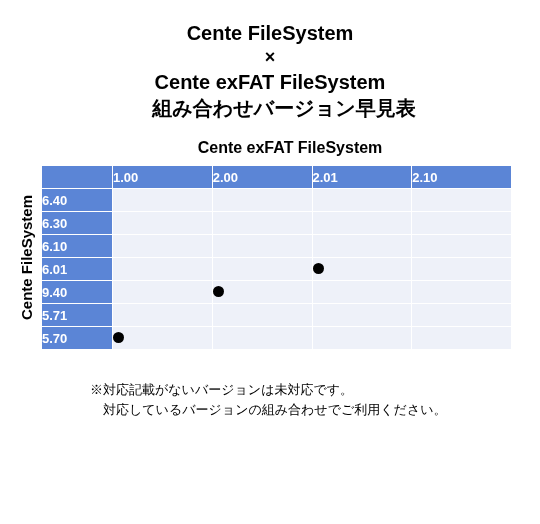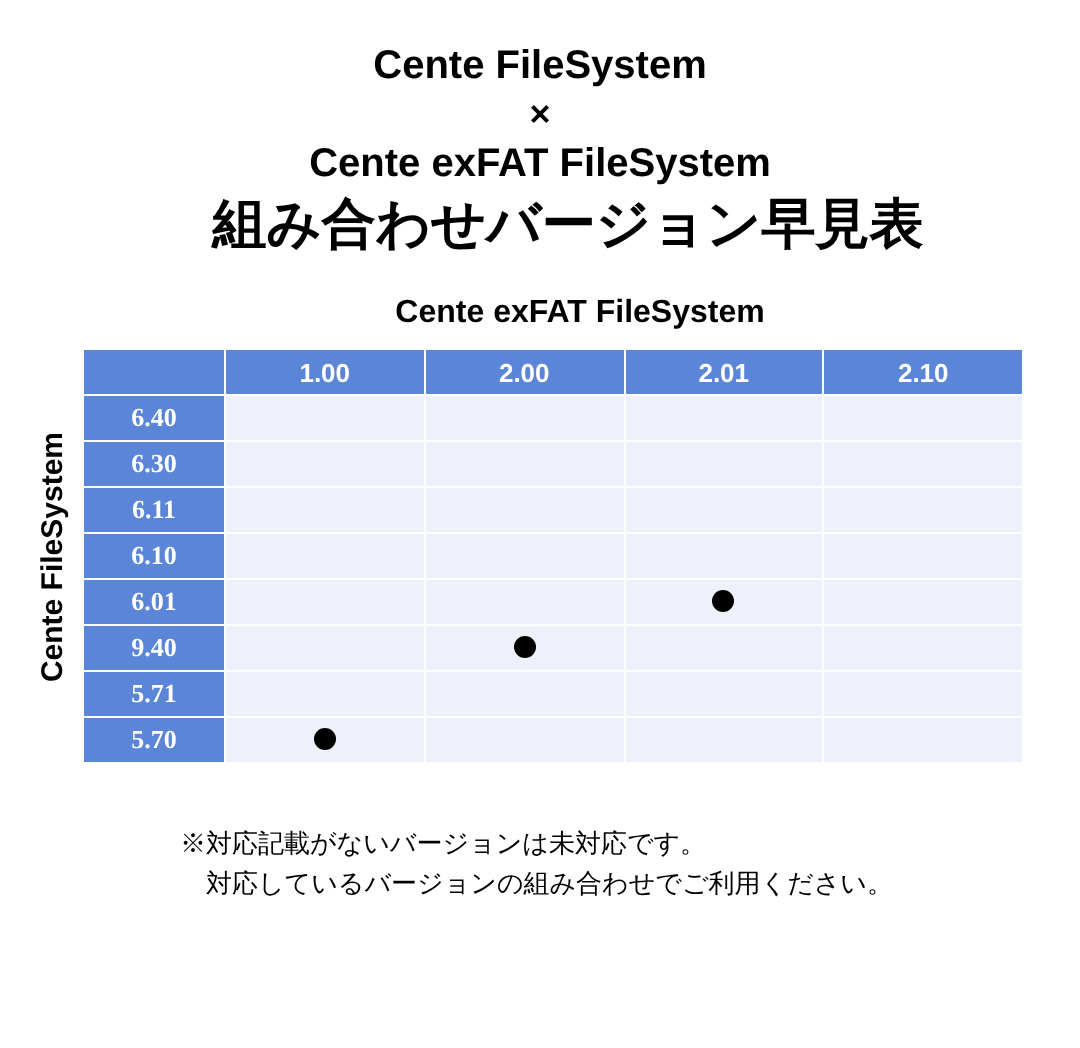--- a/index.html
+++ b/index.html
@@ -13,21 +13,21 @@
     color: #000;
   }
   .title-block {
     text-align: center;
     padding-top: 20px;
     font-weight: bold;
   }
   .title-line1 { font-size: 20px; line-height: 1.3; }
   .title-x { font-size: 18px; line-height: 1.3; }
   .title-line2 { font-size: 20px; line-height: 1.3; }
-  .title-line3 { font-size: 27px; line-height: 1.3; margin-left: 28px; }
+  .title-line3 { font-size: 20px; line-height: 1.3; margin-left: 28px; }
 
   .col-label-top {
     text-align: center;
     font-weight: bold;
     font-size: 16px;
     margin-top: 18px;
     margin-bottom: 8px;
     padding-left: 40px;
   }
 
@@ -49,37 +49,36 @@
   table.matrix {
     border-collapse: separate;
     border-spacing: 1px 1px;
     width: 100%;
     background: #fff;
   }
   table.matrix th, table.matrix td {
     padding: 0;
     height: 22px;
     font-size: 13px;
-    text-align: center;
+    text-align: left;
     vertical-align: middle;
   }
   table.matrix thead th {
     background: #5b85d6;
     color: #fff;
     font-weight: bold;
   }
   table.matrix thead th.corner {
     background: #5b85d6;
   }
   table.matrix tbody th {
     background: #5b85d6;
     color: #fff;
     font-weight: bold;
     width: 70px;
-    font-family: Liberation Serif, serif;
   }
   table.matrix tbody td {
     background: #eef1f9;
   }
   .dot {
     display: inline-block;
     width: 11px;
     height: 11px;
     border-radius: 50%;
     background: #000;
@@ -124,27 +123,20 @@
           <td></td>
         </tr>
         <tr>
           <th>6.30</th>
           <td></td>
           <td></td>
           <td></td>
           <td></td>
         </tr>
         <tr>
-          <th>6.11</th>
-          <td></td>
-          <td></td>
-          <td></td>
-          <td></td>
-        </tr>
-        <tr>
           <th>6.10</th>
           <td></td>
           <td></td>
           <td></td>
           <td></td>
         </tr>
         <tr>
           <th>6.01</th>
           <td></td>
           <td></td>

